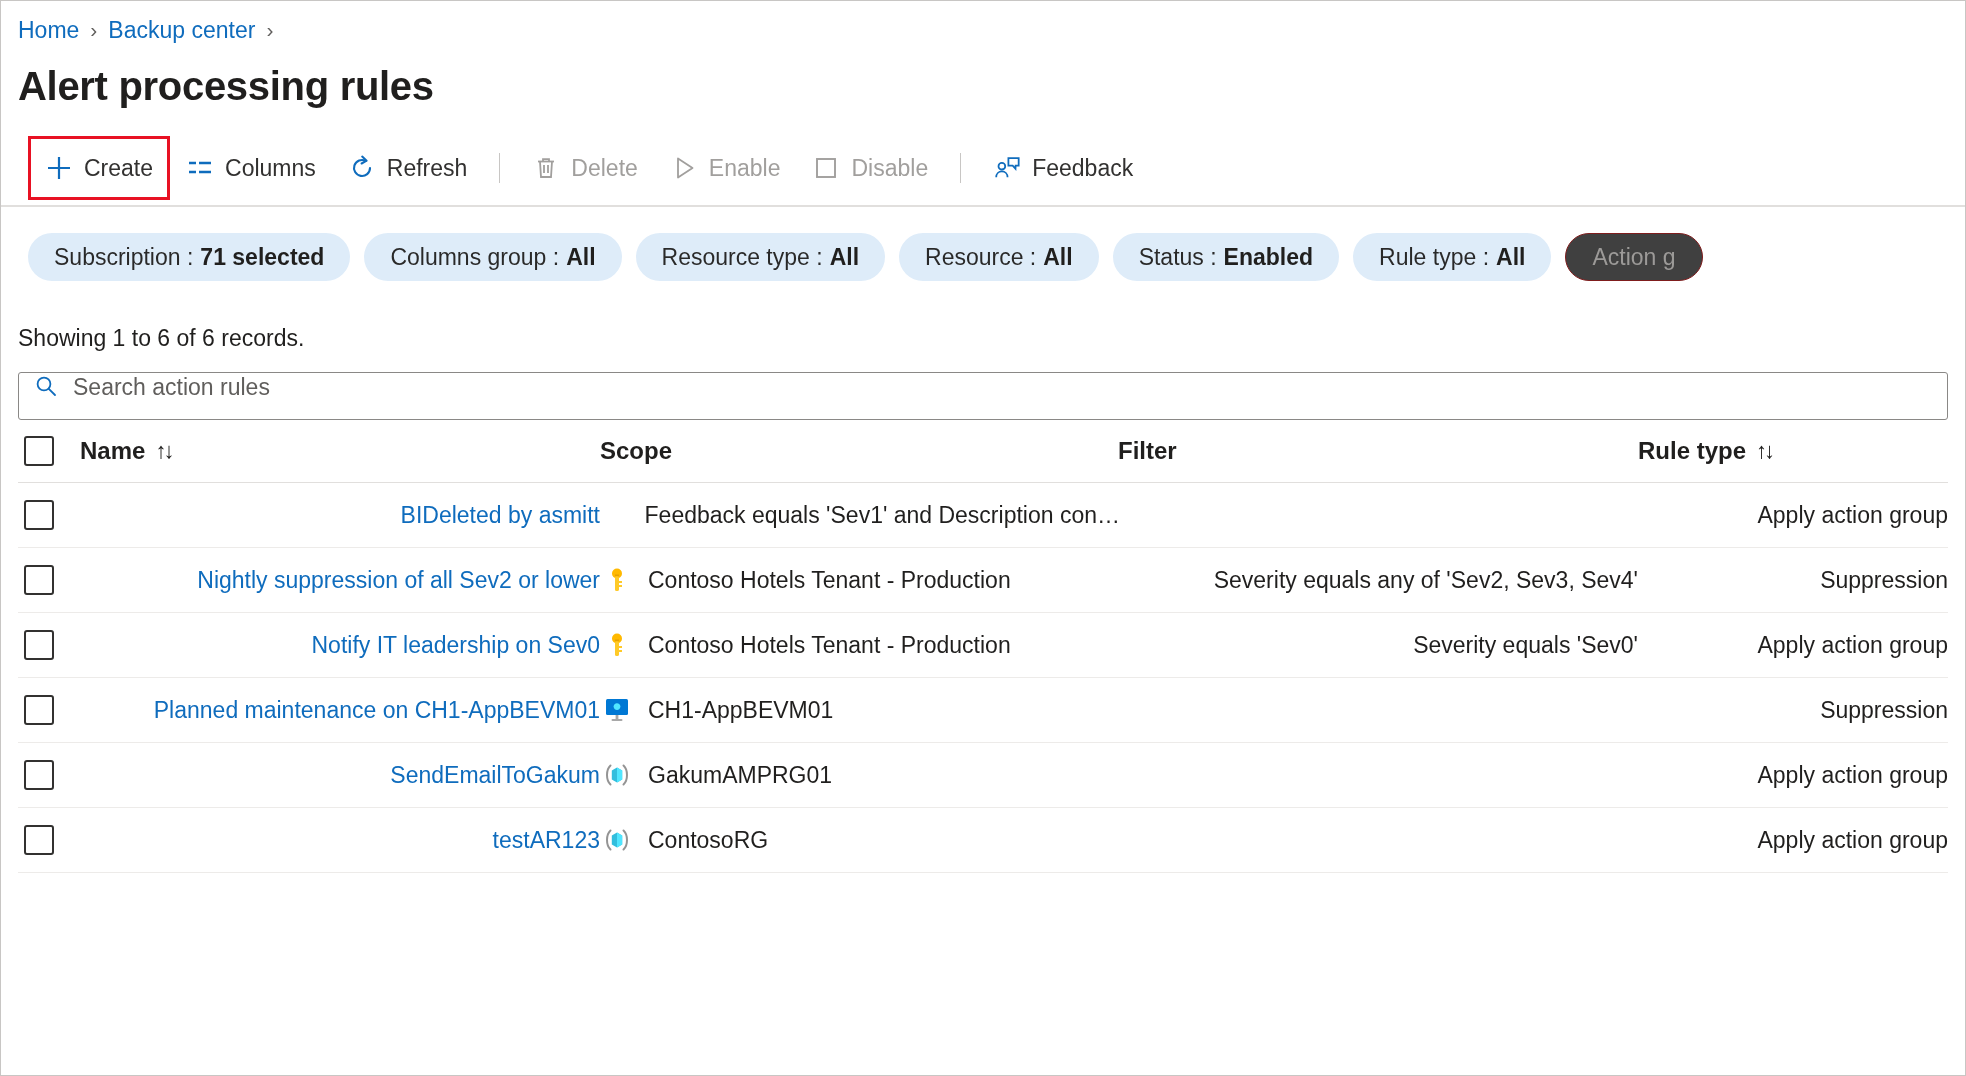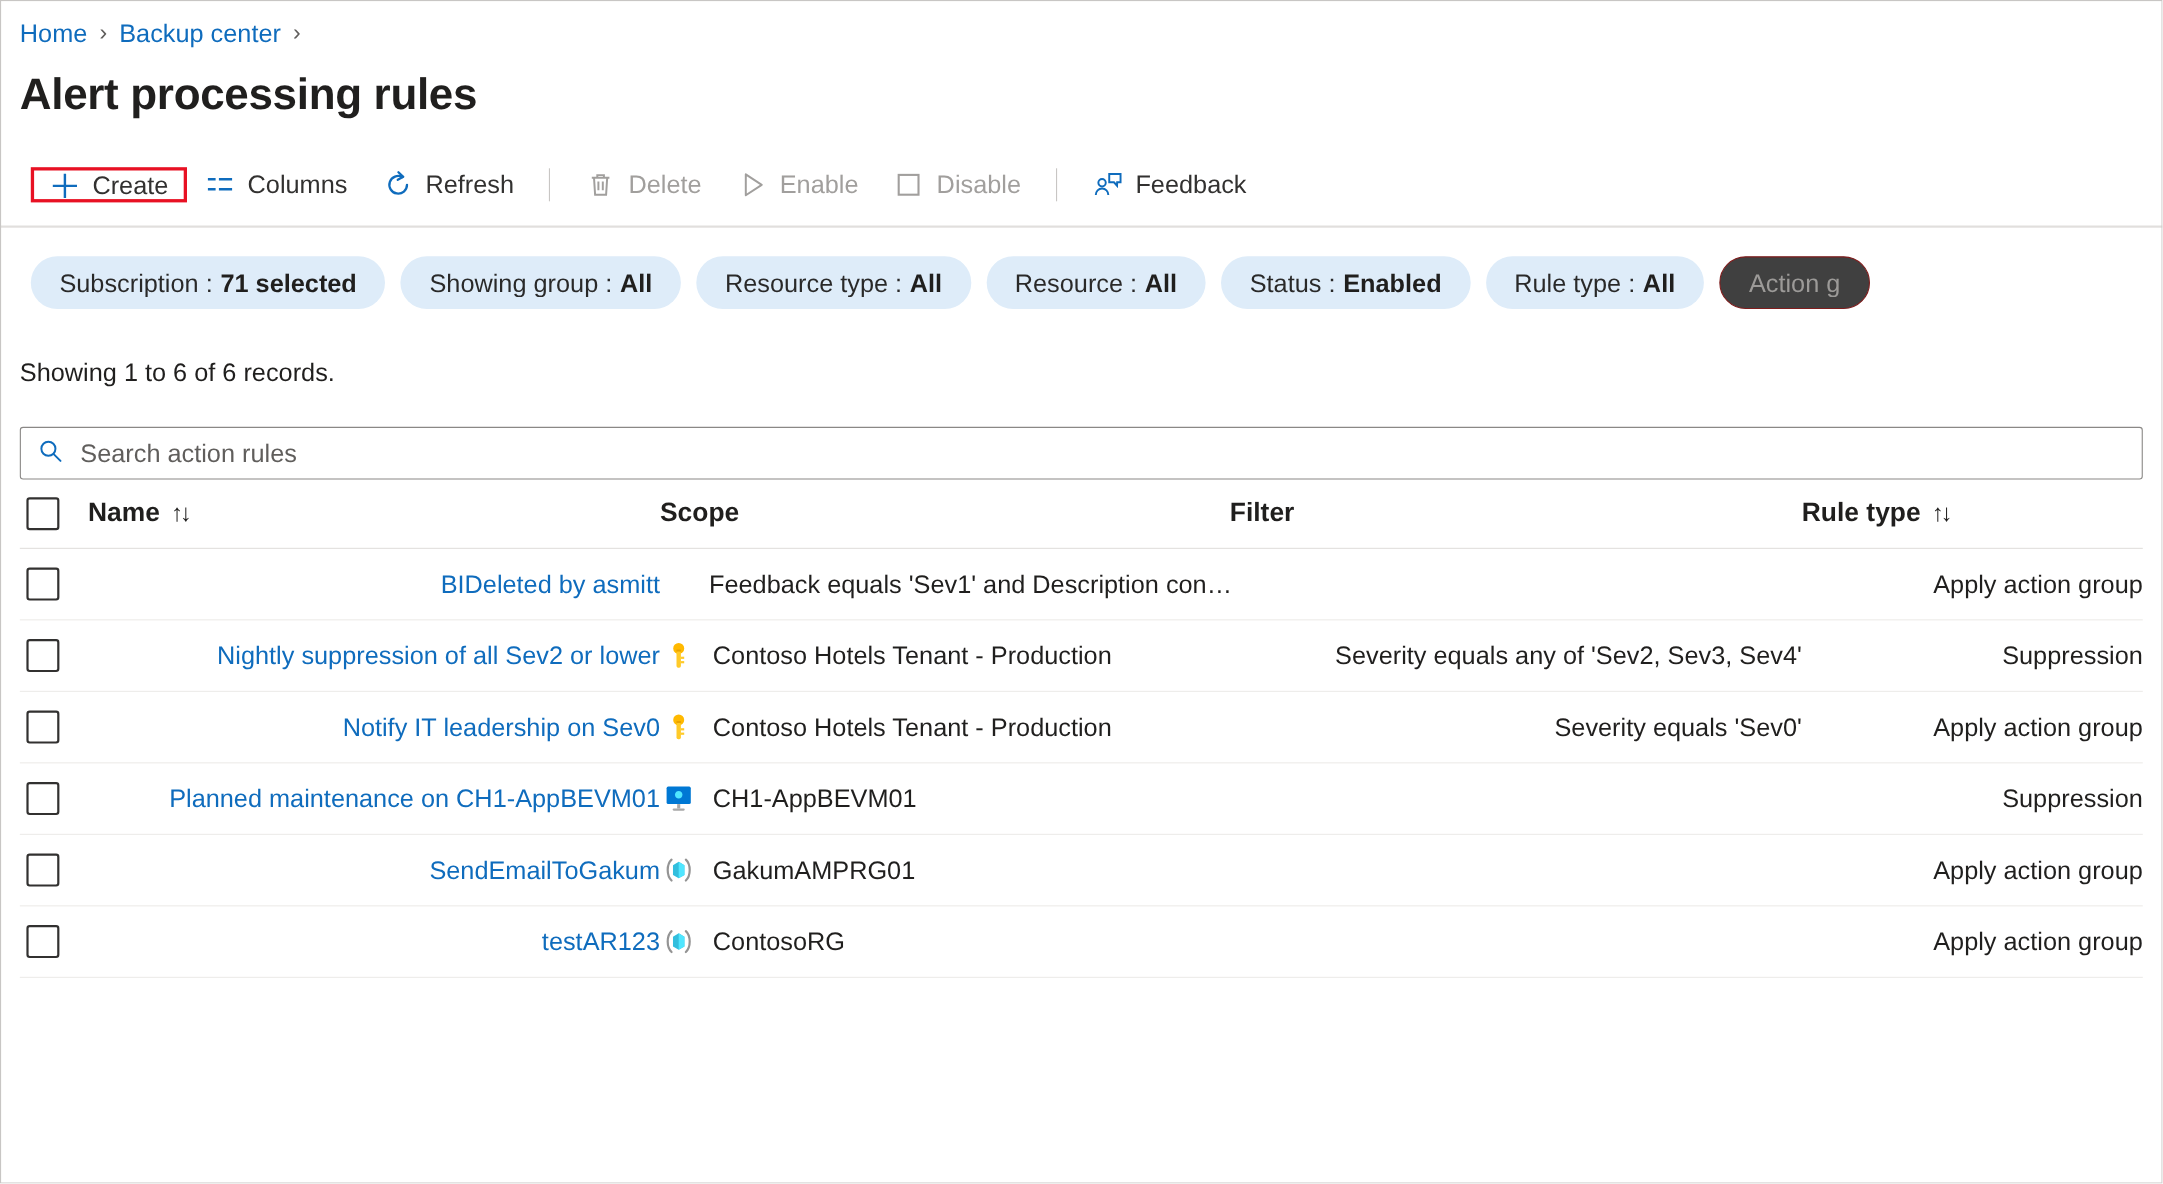--- a/index.html
+++ b/index.html
@@ -56,22 +56,22 @@
   .commandbar {
     display: flex;
     align-items: center;
     height: 58px;
     margin-top: 30px;
     padding-left: 28px;
     box-sizing: border-box;
   }
   .cmd {
     display: flex;
-    align-items: flex-start;
-    height: 32px;
+    align-items: center;
+    height: 64px;
     padding: 0 14px;
     gap: 11px;
     font-size: 23px;
     color: #323130;
     cursor: pointer;
     white-space: nowrap;
     box-sizing: border-box;
     border: 2px solid transparent;
   }
   .cmd.disabled {
@@ -136,26 +136,26 @@
 
   
   .showing {
     font-size: 23px;
     color: #201f1e;
     padding: 36px 0 0 18px;
   }
 
   
   .searchwrap {
-    margin: 36px 18px 0 18px;
+    margin: 20px 18px 0 18px;
     height: 48px;
     border: 1px solid #8a8886;
     border-radius: 3px;
     display: flex;
-    align-items: center;
+    align-items: flex-start;
     padding: 0 14px;
     box-sizing: border-box;
   }
   .search-input {
     border: none;
     outline: none;
     flex: 1;
     font-family: "Liberation Sans", sans-serif;
     font-size: 23px;
     color: #201f1e;
@@ -314,21 +314,21 @@
   </div>
 </div>
 <div class="cmdbar-rule"></div>
 
 <div class="filters">
   <div class="pill">
     <span class="plabel">Subscription :</span>
     <b>71 selected</b>
   </div>
   <div class="pill">
-    <span class="plabel">Showing group :</span>
+    <span class="plabel">Columns group :</span>
     <b>All</b>
   </div>
   <div class="pill">
     <span class="plabel">Resource type :</span>
     <b>All</b>
   </div>
   <div class="pill">
     <span class="plabel">Resource :</span>
     <b>All</b>
   </div>

